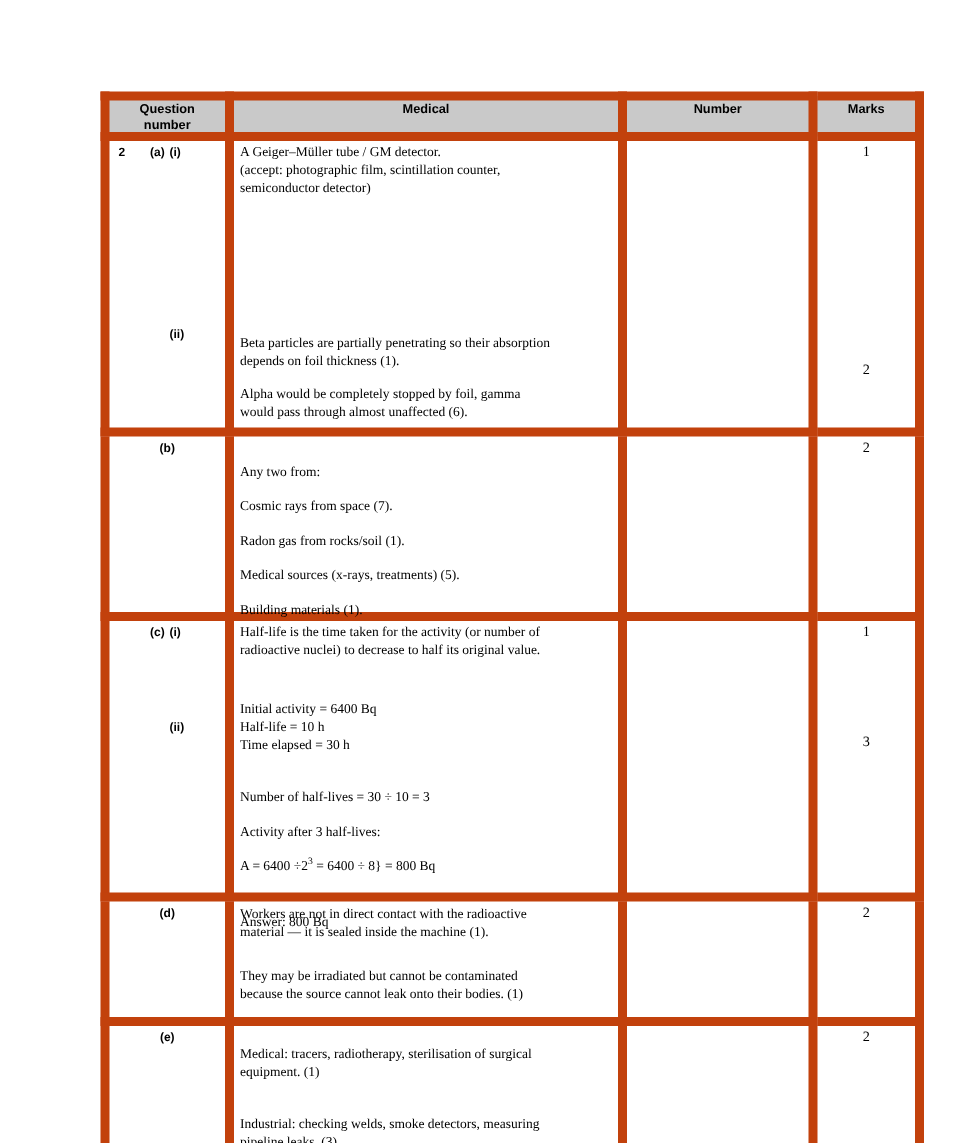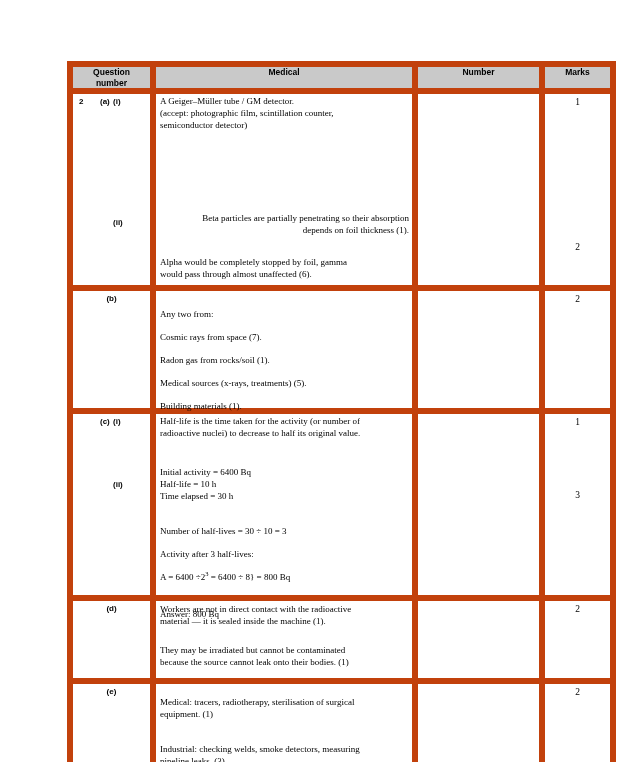--- a/index.html
+++ b/index.html
@@ -135,21 +135,21 @@
         <td class="c-qnum">
           <span class="qlabel q-main" style="top:3px;">2</span>
           <span class="qlabel q-part" style="top:3px;">(a)</span>
           <span class="qlabel q-roman" style="top:3px;">(i)</span>
           <span class="qlabel q-roman" style="top:124px;">(ii)</span>
         </td>
         <td class="c-answer">
           <div class="ans-abs" style="top:2px;">A Geiger–Müller tube / GM detector.
 (accept: photographic film, scintillation counter,
 semiconductor detector)</div>
-          <div class="ans-abs" style="top:119px;text-align:right;">Beta particles are partially penetrating so their absorption
+          <div class="ans-abs" style="top:129px;">Beta particles are partially penetrating so their absorption
 depends on foil thickness (1).</div>
           <div class="ans-abs" style="top:163px;">Alpha would be completely stopped by foil, gamma
 would pass through almost unaffected (6).</div>
         </td>
         <td class="c-notes"></td>
         <td class="c-marks">
           <span class="mark" style="top:3px;">1</span>
           <span class="mark" style="top:148px;">2</span>
         </td>
       </tr>

